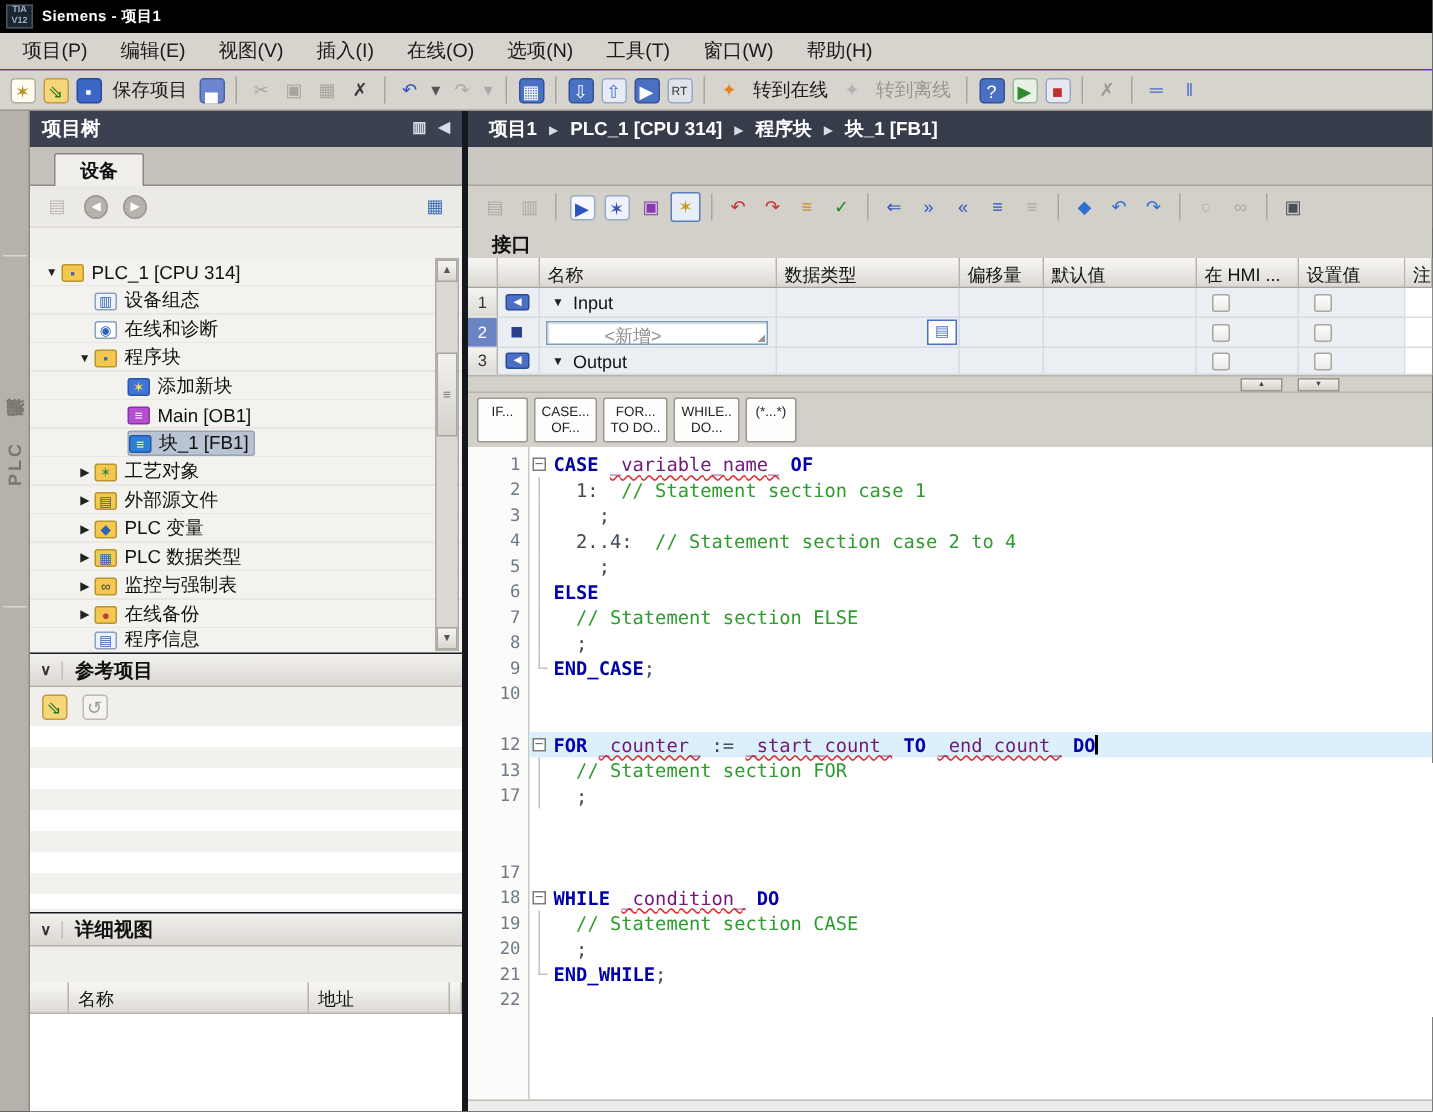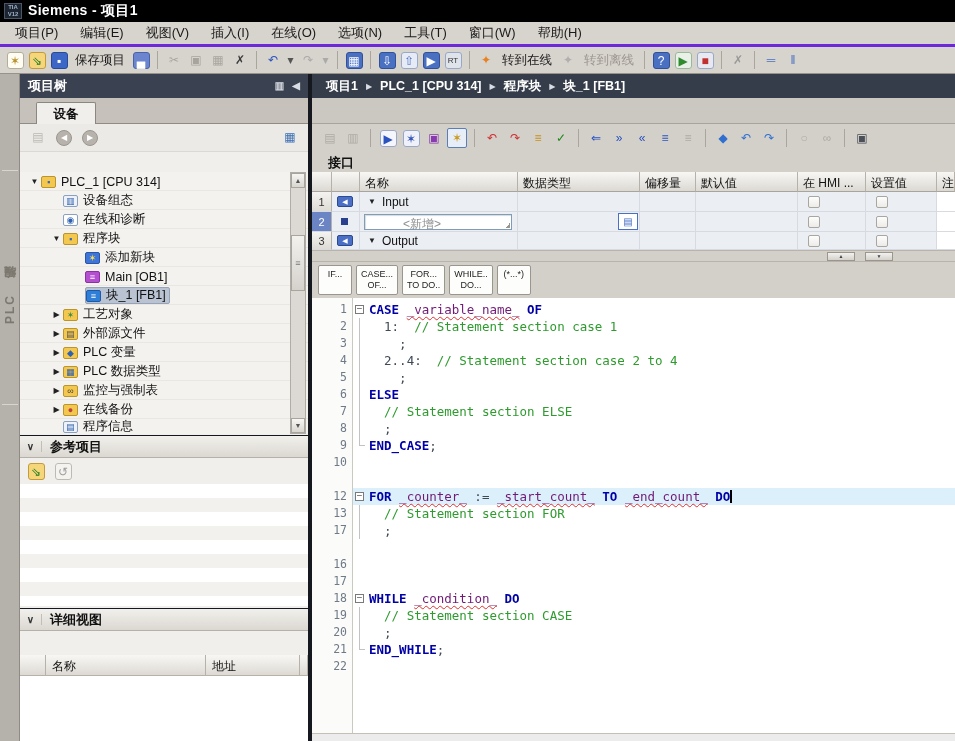--- a/index.html
+++ b/index.html
@@ -5,25 +5,25 @@
   html,body{margin:0;padding:0;background:#555;}
   #app{position:relative;width:955px;height:741px;background:#15181e;overflow:hidden;
        font-family:"Liberation Sans",sans-serif;-webkit-font-smoothing:antialiased;cursor:default;}
   #app *{box-sizing:border-box;}
 
   
   .titlebar{position:absolute;left:0;top:0;width:955px;height:22px;background:#000;color:#fff;
             display:flex;align-items:center;}
   .tia-logo{width:18px;height:16px;margin:0 6px 0 4px;background:#1c2430;border:1px solid #4a5668;
             color:#9fb0c8;font-size:6px;line-height:7px;text-align:center;font-weight:bold;}
-  .win-title{font-size:14px;font-weight:bold;letter-spacing:.3px;}
+  .win-title{font-size:10px;font-weight:bold;letter-spacing:.3px;}
 
   
   .menubar{position:absolute;left:0;top:22px;width:955px;height:25px;background:#d7d3cd;
-           border-bottom:3px solid #6d28d9;display:flex;align-items:center;padding-left:4px;}
+           border-bottom:1px solid #6d28d9;display:flex;align-items:center;padding-left:4px;}
   .menu-item{padding:2px 11px;font-size:13px;color:#1a1a1a;}
 
   
   .toolbar{position:absolute;left:0;top:47px;width:955px;height:27px;background:#d7d3cd;
            border-bottom:1px solid #97938b;display:flex;align-items:center;padding-left:5px;gap:2px;}
   .tsep{width:1px;height:18px;background:#aaa69e;margin:0 4px;}
   .tbtn{width:20px;height:20px;display:flex;align-items:center;justify-content:center;border-radius:2px;}
   .tbtn.narrow{width:11px;}
   .tbtn .ic{display:inline-block;width:17px;height:17px;line-height:16px;text-align:center;
             font-size:12px;border-radius:3px;}
@@ -641,21 +641,20 @@
         <div class="cl" style="top: 54px;"><span class="ln">4</span><div class="lbody"><div class="fline"></div><span class="ltext"><span class="tok-p">  2..4:  </span><span class="tok-c">// Statement section case 2 to 4</span></span></div></div>
         <div class="cl" style="top: 71px;"><span class="ln">5</span><div class="lbody"><div class="fline"></div><span class="ltext"><span class="tok-p">    ;</span></span></div></div>
         <div class="cl" style="top: 88px;"><span class="ln">6</span><div class="lbody"><div class="fline"></div><span class="ltext"><span class="tok-k">ELSE</span></span></div></div>
         <div class="cl" style="top: 105px;"><span class="ln">7</span><div class="lbody"><div class="fline"></div><span class="ltext"><span class="tok-p">  </span><span class="tok-c">// Statement section ELSE</span></span></div></div>
         <div class="cl" style="top: 122px;"><span class="ln">8</span><div class="lbody"><div class="fline"></div><span class="ltext"><span class="tok-p">  ;</span></span></div></div>
         <div class="cl" style="top: 139px;"><span class="ln">9</span><div class="lbody"><div class="fcorner"></div><span class="ltext"><span class="tok-k">END_CASE</span><span class="tok-p">;</span></span></div></div>
         <div class="cl" style="top: 156px;"><span class="ln">10</span><div class="lbody"><span class="ltext"></span></div></div>
         <div class="cl" style="top: 190px;"><span class="ln">12</span><div class="lbody hl"><span class="fbox">–</span><span class="ltext"><span class="tok-k">FOR</span><span class="tok-p"> </span><span class="tok-e">_counter_</span><span class="tok-p"> := </span><span class="tok-e">_start_count_</span><span class="tok-p"> </span><span class="tok-k">TO</span><span class="tok-p"> </span><span class="tok-e">_end_count_</span><span class="tok-p"> </span><span class="tok-k">DO</span><span class="caret"></span></span></div></div>
         <div class="cl" style="top: 207px;"><span class="ln">13</span><div class="lbody"><div class="fline"></div><span class="ltext"><span class="tok-p">  </span><span class="tok-c">// Statement section FOR</span></span></div></div>
         <div class="cl" style="top: 224px;"><span class="ln">17</span><div class="lbody"><div class="fline"></div><span class="ltext"><span class="tok-p">  ;</span></span></div></div>
-        <div class="cl" style="top: 258px;"><span class="ln">16</span><div class="lbody"><span class="ltext"></span></div></div>
         <div class="cl" style="top: 275px;"><span class="ln">17</span><div class="lbody"><span class="ltext"></span></div></div>
         <div class="cl" style="top: 292px;"><span class="ln">18</span><div class="lbody"><span class="fbox">–</span><span class="ltext"><span class="tok-k">WHILE</span><span class="tok-p"> </span><span class="tok-e">_condition_</span><span class="tok-p"> </span><span class="tok-k">DO</span></span></div></div>
         <div class="cl" style="top: 309px;"><span class="ln">19</span><div class="lbody"><div class="fline"></div><span class="ltext"><span class="tok-p">  </span><span class="tok-c">// Statement section CASE</span></span></div></div>
         <div class="cl" style="top: 326px;"><span class="ln">20</span><div class="lbody"><div class="fline"></div><span class="ltext"><span class="tok-p">  ;</span></span></div></div>
         <div class="cl" style="top: 343px;"><span class="ln">21</span><div class="lbody"><div class="fcorner"></div><span class="ltext"><span class="tok-k">END_WHILE</span><span class="tok-p">;</span></span></div></div>
         <div class="cl" style="top: 360px;"><span class="ln">22</span><div class="lbody"><span class="ltext"></span></div></div>
       </div>
     <div class="bottom-strip"></div>
   </div>
 

